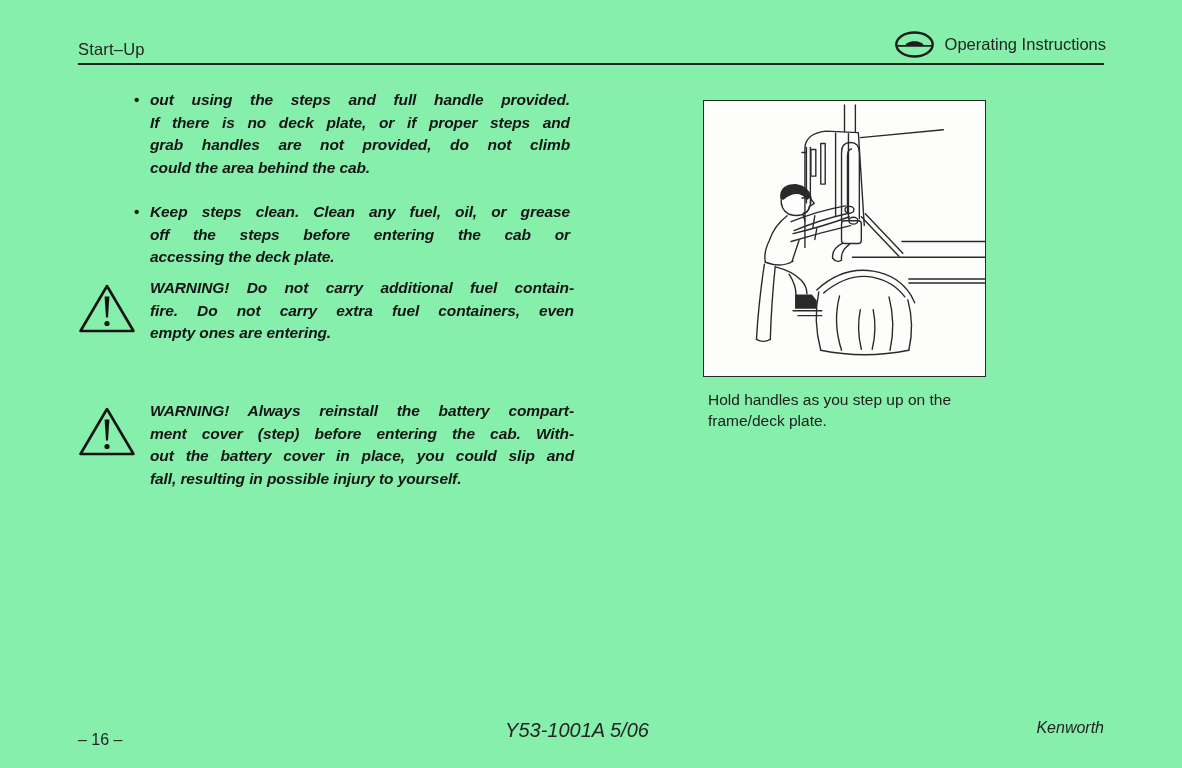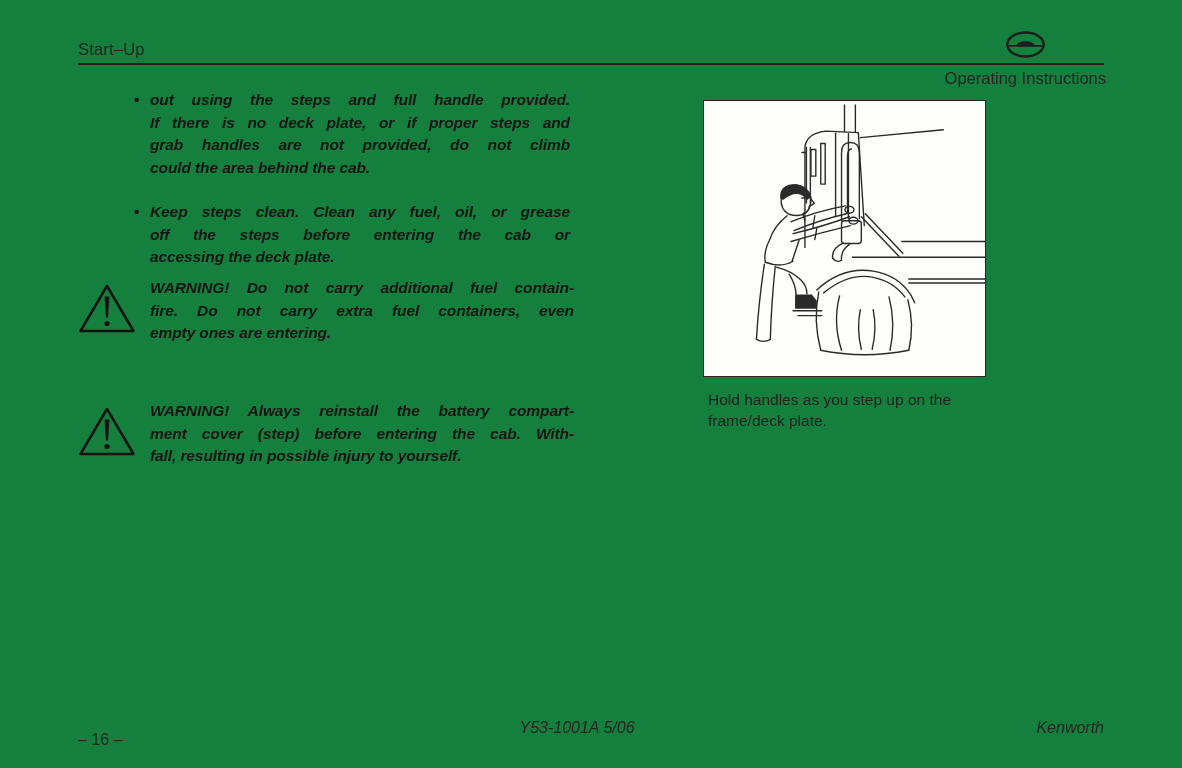--- a/index.html
+++ b/index.html
@@ -3,33 +3,33 @@
 <meta charset="utf-8">
 <style>
   html,body{margin:0;padding:0;}
   body{
     background:#e8e8e8;
     font-family:"Liberation Sans", sans-serif;
   }
   .page{
     position:relative;
     width:1182px;height:768px;
-    background:#15803d;
+    background:#86efac;
     color:#1d1d1d;
     overflow:hidden;
   }
   
   .hdr-left{
     position:absolute;left:78px;top:40px;
     font-size:16.5px;letter-spacing:.2px;color:#242424;
   }
   .hdr-right{
     position:absolute;right:76px;top:30px;
     display:flex;align-items:center;gap:10px;
-    font-size:16.5px;color:#242424;flex-direction:column;
+    font-size:16.5px;color:#242424;
   }
   .hdr-rule{
     position:absolute;left:78px;top:63px;width:1026px;height:2px;
     background:#1f1f1f;
   }
   
   .para{
     position:absolute;
     font-size:15.5px;font-weight:bold;font-style:italic;
     line-height:22.5px;letter-spacing:-0.1px;color:#141414;
@@ -49,21 +49,21 @@
     border:1.5px solid #262626;background:#fdfdfc;
   }
   .figure-caption{
     position:absolute;left:708px;top:389px;width:278px;
     font-size:15.5px;line-height:21px;color:#202020;
   }
   
   .ftr-page{position:absolute;left:78px;top:731px;font-size:16px;color:#242424;}
   .ftr-doc{
     position:absolute;left:577px;top:719px;transform:translateX(-50%);
-    font-size:16px;font-style:italic;color:#242424;white-space:nowrap;
+    font-size:20px;font-style:italic;color:#242424;white-space:nowrap;
   }
   .ftr-brand{
     position:absolute;right:78px;top:719px;
     font-size:16px;font-style:italic;color:#242424;
   }
 </style>
 </head>
 <body>
 
 <div class="page">
@@ -108,20 +108,21 @@
   </div>
 
   <svg class="warn-icon" style="top:405px;" width="60" height="53" viewBox="0 0 60 53">
     <path d="M30,4 L56.5,49 L3.5,49 Z" fill="none" stroke="#141414" stroke-width="2.6" stroke-linejoin="round"></path>
     <path d="M27.6,14.5 L32.4,14.5 L31,35.5 L29,35.5 Z" fill="#141414"></path>
     <circle cx="30" cy="41.5" r="2.6" fill="#141414"></circle>
   </svg>
   <div class="para warntext" style="top:400px;">
     <div class="jline">WARNING! Always reinstall the battery compart-</div>
     <div class="jline">ment cover (step) before entering the cab. With-</div>
+    <div class="jline">out the battery cover in place, you could slip and</div>
     <div>fall, resulting in possible injury to yourself.</div>
   </div>
 
   <div class="figure-frame">
     <svg width="281" height="275" viewBox="0 0 284 278">
       <g stroke="#2a2a2a" stroke-width="1.4" fill="none" stroke-linecap="round" stroke-linejoin="round">
 
         <path d="M142,4 V31"></path>
           <path d="M153,4 V31"></path>
 

